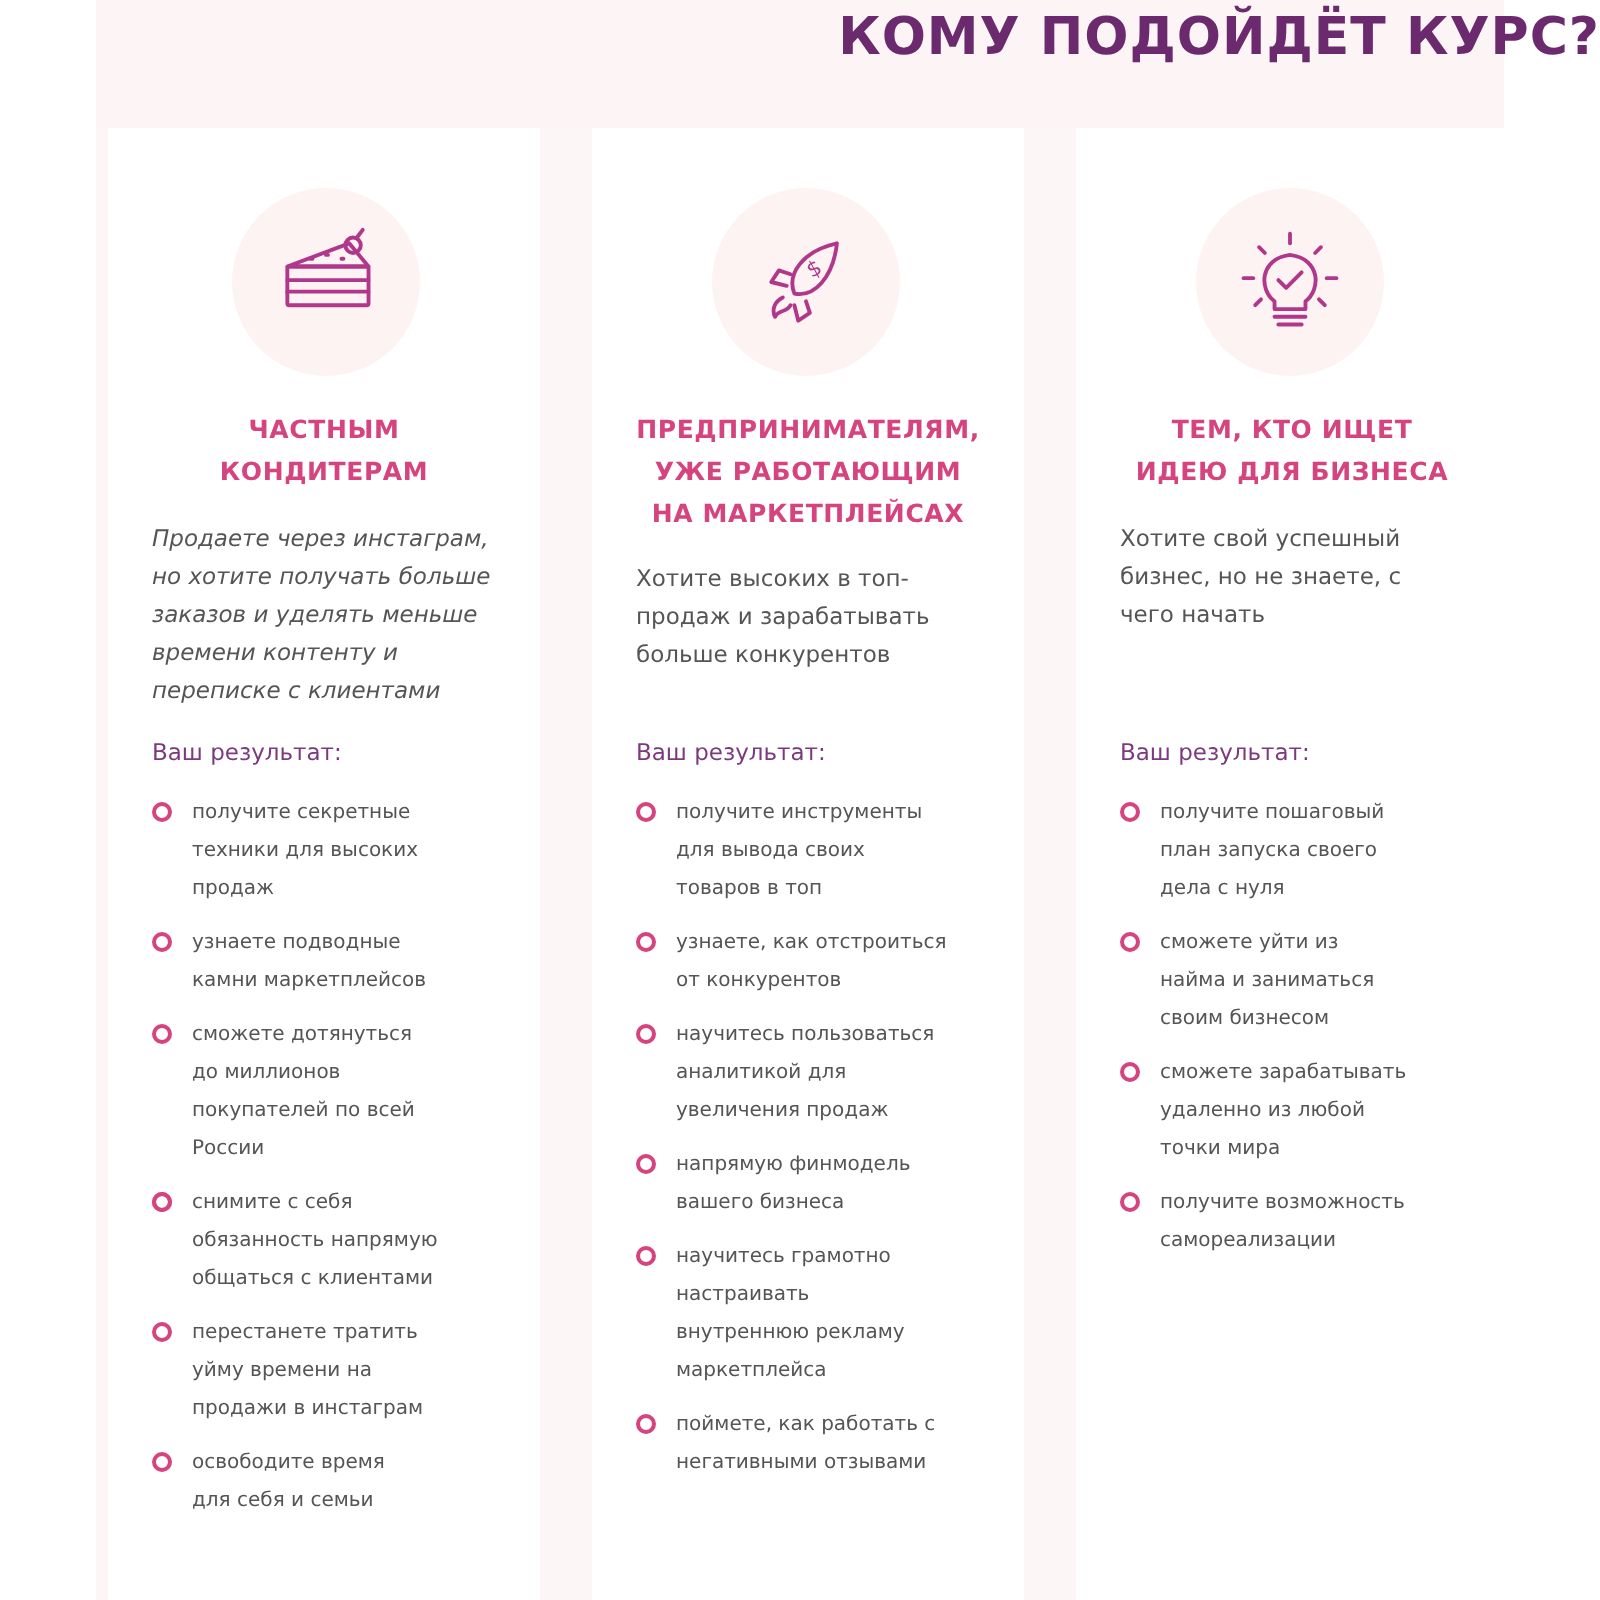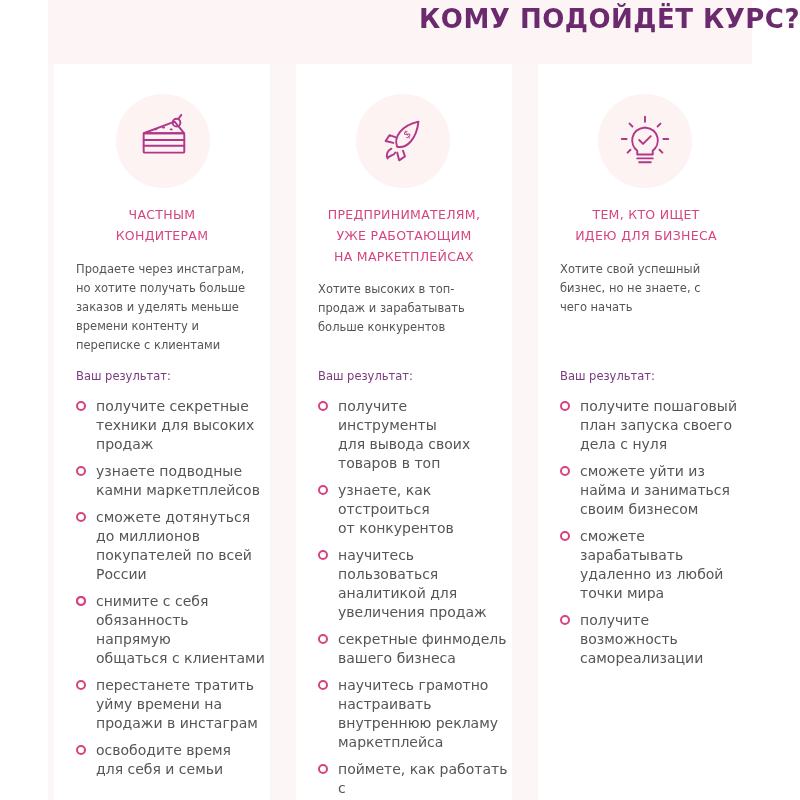--- a/index.html
+++ b/index.html
@@ -23,38 +23,38 @@
   .card {
     position:absolute; top:64px; width:216px; height:736px; background:#ffffff;
   }
   .icon-wrap {
     position:absolute; top:30px; width:94px; height:94px; border-radius:50%;
     background:#fdf3f3; display:flex; align-items:center; justify-content:center;
   }
   .icon-wrap svg { width:58px; height:58px; }
   .card-title {
     position:absolute; left:0; width:216px; text-align:center;
-    font-size:12.5px; font-weight:normal; color:#d6447f; line-height:21px;
+    font-size:12.5px; font-weight:bold; color:#d6447f; line-height:21px;
     letter-spacing:0.3px; white-space:pre-line;
   }
   .card-desc {
     position:absolute; left:28px; width:180px;
     font-size:11.5px; color:#555555; line-height:19px;
     white-space:pre-line;
   }
   .result-label {
     position:absolute; left:28px;
     font-size:11.5px; font-weight:normal; color:#7b3a7e;
   }
   .results {
     position:absolute; left:28px; width:180px; margin:0; padding:0; list-style:none;
   }
   .results li {
     position:relative; padding-left:20px; margin-bottom:8px;
-    font-size:14px; color:#555555; line-height:19px; white-space:pre-line;
+    font-size:10px; color:#555555; line-height:19px; white-space:pre-line;
   }
   .bullet {
     position:absolute; left:0; top:4px; width:6px; height:6px;
     border:2px solid #d6447f; border-radius:50%;
   }
 </style>
 </head>
 <body>
 
 <div class="header-band"></div>
@@ -73,21 +73,21 @@
       <line x1="10" y1="35" x2="52" y2="35"></line>
       <circle cx="44" cy="11" r="4"></circle>
       <path d="M46 7 L49 3"></path>
       <line x1="22" y1="18" x2="23" y2="18"></line>
       <line x1="30" y1="16" x2="31" y2="16"></line>
       <line x1="38" y1="18" x2="39" y2="18"></line>
     </svg>
   </div>
   <div class="card-title" style="top:140px;">ЧАСТНЫМ
 КОНДИТЕРАМ</div>
-  <div class="card-desc" style="left:22px;top:196px;">Продаете через инстаграм,
+  <div class="card-desc" style="left:22px;top:196px;font-style:italic;">Продаете через инстаграм,
 но хотите получать больше
 заказов и уделять меньше
 времени контенту и
 переписке с клиентами</div>
   <div class="result-label" style="left:22px;top:305px;">Ваш результат:</div>
   <ul class="results" style="left:22px;top:333px;width:190px;">
     <li><span class="bullet"></span><span>получите секретные
 техники для высоких
 продаж</span></li>
     <li><span class="bullet"></span><span>узнаете подводные
@@ -127,21 +127,21 @@
   <div class="result-label" style="left:22px;top:305px;">Ваш результат:</div>
   <ul class="results" style="left:22px;top:333px;width:190px;">
     <li><span class="bullet"></span><span>получите инструменты
 для вывода своих
 товаров в топ</span></li>
     <li><span class="bullet"></span><span>узнаете, как отстроиться
 от конкурентов</span></li>
     <li><span class="bullet"></span><span>научитесь пользоваться
 аналитикой для
 увеличения продаж</span></li>
-    <li><span class="bullet"></span><span>секретные финмодель
+    <li><span class="bullet"></span><span>напрямую финмодель
 вашего бизнеса</span></li>
     <li><span class="bullet"></span><span>научитесь грамотно
 настраивать
 внутреннюю рекламу
 маркетплейса</span></li>
     <li><span class="bullet"></span><span>поймете, как работать с
 негативными отзывами</span></li>
   </ul>
 </div>
 

